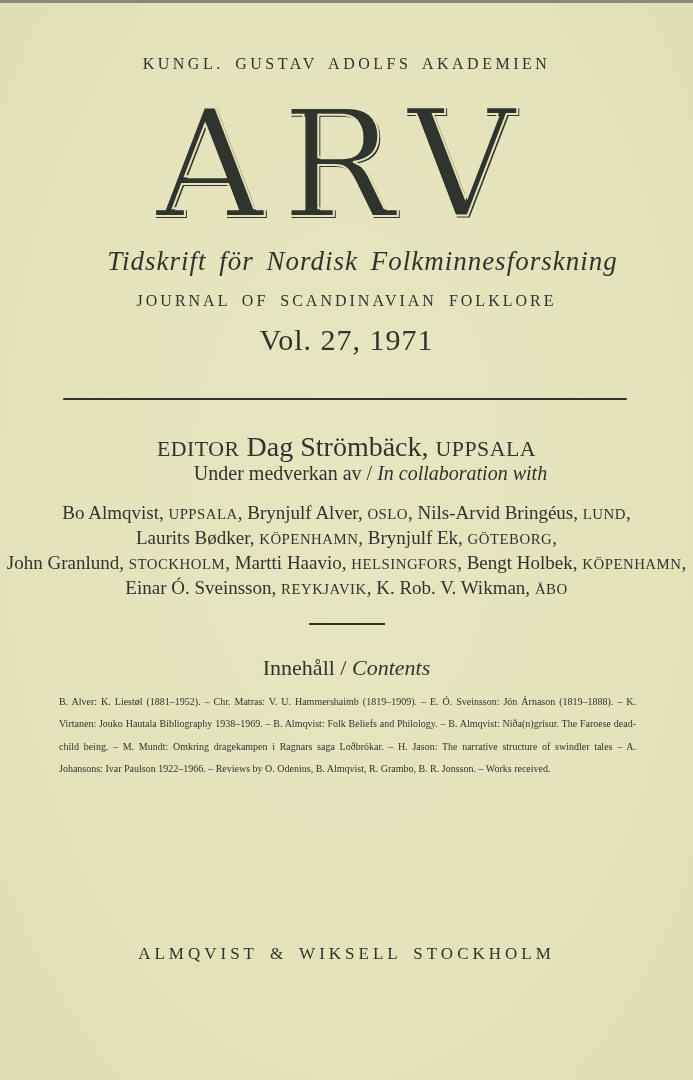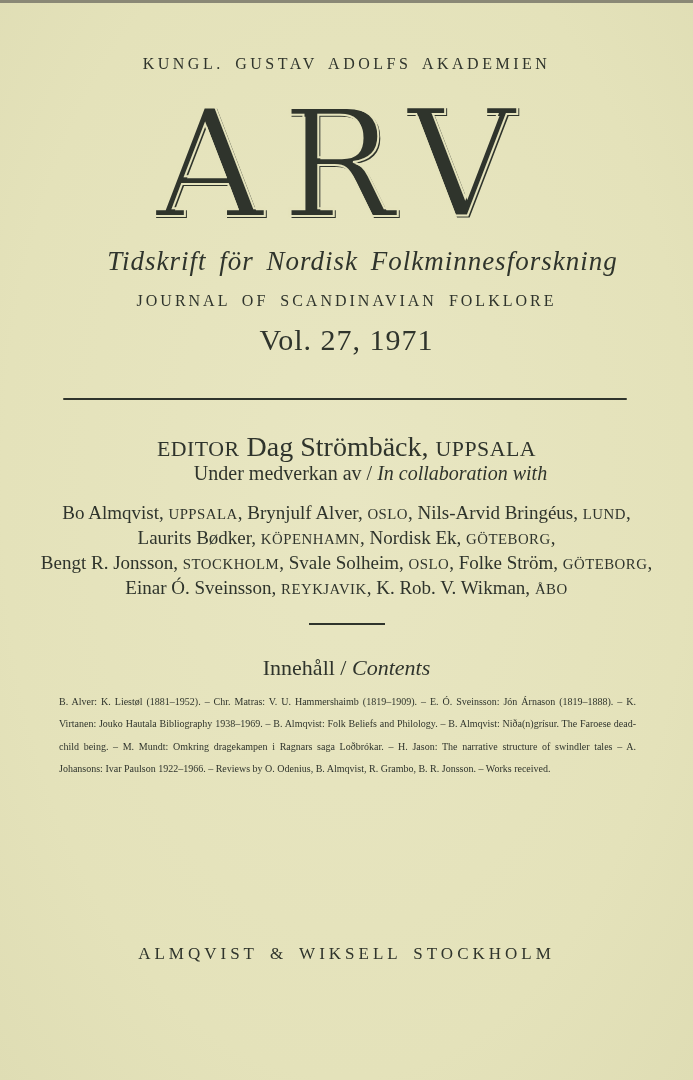--- a/index.html
+++ b/index.html
@@ -55,22 +55,22 @@
   <div class="center volume">Vol. 27, 1971</div>
 
   <div class="rule-main"></div>
 
   <div class="center editor-line"><span class="sc">EDITOR</span><span> Dag Strömbäck, </span><span class="sc">UPPSALA</span></div>
 
   <div class="center collab-intro"><span>Under medverkan av / </span><span class="i">In collaboration with</span></div>
 
   <div class="center collab-list">
       <div><span>Bo Almqvist, </span><span class="sc">UPPSALA</span><span>, Brynjulf Alver, </span><span class="sc">OSLO</span><span>, Nils-Arvid Bringéus, </span><span class="sc">LUND</span><span>,</span></div>
-      <div><span>Laurits Bødker, </span><span class="sc">KÖPENHAMN</span><span>, Nordisk Ek, </span><span class="sc">GÖTEBORG</span><span>,</span></div>
-      <div><span>Bengt R. Jonsson, </span><span class="sc">STOCKHOLM</span><span>, Svale Solheim, </span><span class="sc">OSLO</span><span>, Folke Ström, </span><span class="sc">GÖTEBORG</span><span>,</span></div>
+      <div><span>Laurits Bødker, </span><span class="sc">KÖPENHAMN</span><span>, Brynjulf Ek, </span><span class="sc">GÖTEBORG</span><span>,</span></div>
+      <div><span>John Granlund, </span><span class="sc">STOCKHOLM</span><span>, Martti Haavio, </span><span class="sc">HELSINGFORS</span><span>, Bengt Holbek, </span><span class="sc">KÖPENHAMN</span><span>,</span></div>
       <div><span>Einar Ó. Sveinsson, </span><span class="sc">REYKJAVIK</span><span>, K. Rob. V. Wikman, </span><span class="sc">ÅBO</span></div>
     </div>
 
   <div class="rule-short"></div>
 
   <div class="center contents-heading"><span>Innehåll / </span><span class="i">Contents</span></div>
 
   <div class="contents-body">B. Alver: K. Liestøl (1881–1952). – Chr. Matras: V. U. Hammershaimb (1819–1909). – E. Ó. Sveinsson: Jón Árnason (1819–1888). – K. Virtanen: Jouko Hautala Bibliography 1938–1969. – B. Almqvist: Folk Beliefs and Philology. – B. Almqvist: Niða(n)grísur. The Faroese dead-child being. – M. Mundt: Omkring dragekampen i Ragnars saga Loðbrókar. – H. Jason: The narrative structure of swindler tales – A. Johansons: Ivar Paulson 1922–1966. – Reviews by O. Odenius, B. Almqvist, R. Grambo, B. R. Jonsson. – Works received.</div>
 
   <div class="center publisher">ALMQVIST &amp; WIKSELL STOCKHOLM</div>

